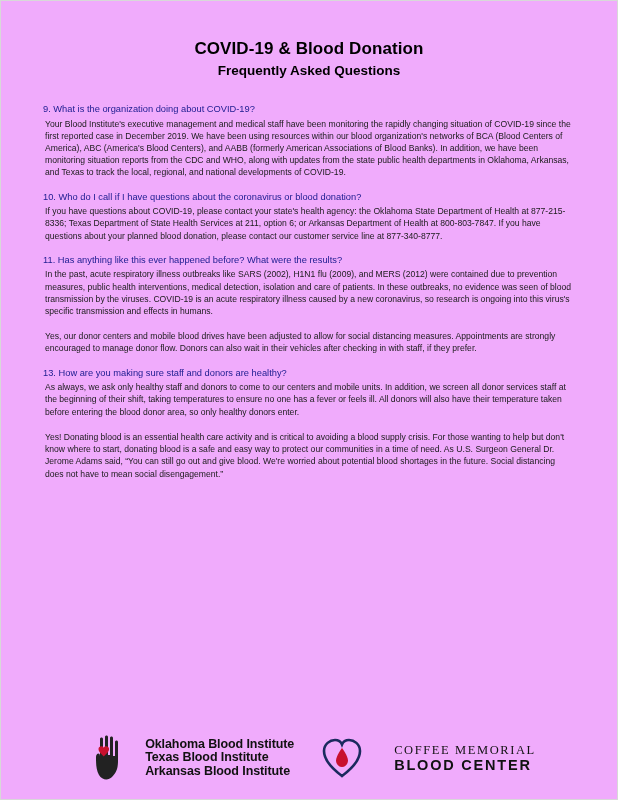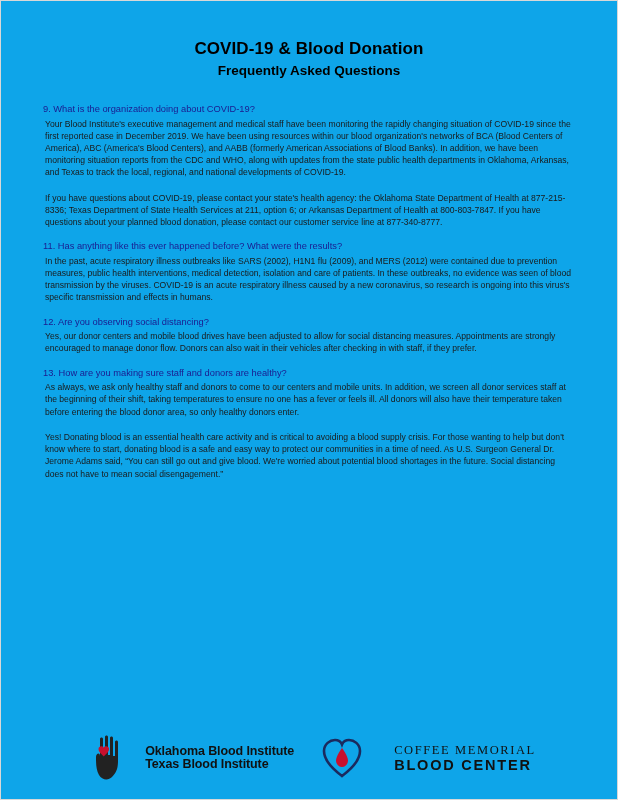--- a/index.html
+++ b/index.html
@@ -13,21 +13,21 @@
     font-family: "Liberation Sans", sans-serif;
     color: #1a1a1a;
     overflow: hidden;
   }
   .page {
     position: relative;
     width: 618px;
     height: 800px;
     box-sizing: border-box;
     padding: 30px 42px 0 42px;
-    background: #0ea5e9;
+    background: #f0abfc;
     border: 1px solid #d8d8d8;
   }
   .doc-title {
     text-align: center;
     font-size: 17px;
     font-weight: bold;
     letter-spacing: 0.1px;
     margin: 8px 0 0 0;
     color: #000;
   }
@@ -140,30 +140,30 @@
   <h2 class="doc-subtitle">Frequently Asked Questions</h2>
 
   <div class="faq-list">
 
     <div class="faq-item">
       <p class="faq-q">9. What is the organization doing about COVID-19?</p>
       <p class="faq-a">Your Blood Institute's executive management and medical staff have been monitoring the rapidly changing situation of COVID-19 since the first reported case in December 2019.  We have been using resources within our blood organization's networks of BCA (Blood Centers of America), ABC (America's Blood Centers), and AABB (formerly American Associations of Blood Banks).  In addition, we have been monitoring situation reports from the CDC and WHO, along with updates from the state public health departments in Oklahoma, Arkansas, and Texas to track the local, regional, and national developments of COVID-19.</p>
     </div>
 
     <div class="faq-item">
+      <p class="faq-q">10. Who do I call if I have questions about the coronavirus or blood donation?</p>
       <p class="faq-a">If you have questions about COVID-19, please contact your state's health agency: the Oklahoma State Department of Health at 877-215-8336; Texas Department of State Health Services at 211, option 6; or Arkansas Department of Health at 800-803-7847. If you have questions about your planned blood donation, please contact our customer service line at 877-340-8777.</p>
     </div>
 
     <div class="faq-item">
       <p class="faq-q">11. Has anything like this ever happened before? What were the results?</p>
       <p class="faq-a">In the past, acute respiratory illness outbreaks like SARS (2002), H1N1 flu (2009), and MERS (2012) were contained due to prevention measures, public health interventions, medical detection, isolation and care of patients. In these outbreaks, no evidence was seen of blood transmission by the viruses.  COVID-19 is an acute respiratory illness caused by a new coronavirus, so research is ongoing into this virus's specific transmission and effects in humans.</p>
     </div>
 
     <div class="faq-item">
-      <p class="faq-q">12. Are you observing social distancing?</p>
       <p class="faq-a">Yes, our donor centers and mobile blood drives have been adjusted to allow for social distancing measures. Appointments are strongly encouraged to manage donor flow. Donors can also wait in their vehicles after checking in with staff, if they prefer.</p>
     </div>
 
     <div class="faq-item">
       <p class="faq-q">13. How are you making sure staff and donors are healthy?</p>
       <p class="faq-a">As always, we ask only healthy staff and donors to come to our centers and mobile units. In addition, we screen all donor services staff at the beginning of their shift, taking temperatures to ensure no one has a fever or feels ill. All donors will also have their temperature taken before entering the blood donor area, so only healthy donors enter.</p>
     </div>
 
     <div class="faq-item">
       <p class="faq-a">Yes! Donating blood is an essential health care activity and is critical to avoiding a blood supply crisis. For those wanting to help but don't know where to start, donating blood is a safe and easy way to protect our communities in a time of need. As U.S. Surgeon General Dr. Jerome Adams said, “You can still go out and give blood. We're worried about potential blood shortages in the future. Social distancing does not have to mean social disengagement.”</p>
@@ -176,20 +176,21 @@
     <div class="obi-logo">
       <div class="obi-mark">
         <svg class="hand" viewBox="0 0 42 46" xmlns="http://www.w3.org/2000/svg">
           <path d="M6 4 C6 2, 9 2, 9 4 L9 20 L11 20 L11 2 C11 0, 14 0, 14 2 L14 20 L16 20 L16 3 C16 1, 19 1, 19 3 L19 21 L21 21 L21 7 C21 5, 24 5, 24 7 L24 26 C24 34, 22 38, 18 42 C14 46, 8 45, 5 40 C2 35, 2 28, 2 22 C2 18, 6 17, 6 21 Z" fill="#222"></path>
           <path d="M25 8 C25 4, 31 2, 33.5 6 C36 2, 42 4, 42 8 C42 13, 36 17, 33.5 20 C31 17, 25 13, 25 8 Z" fill="#c8102e" transform="translate(-11,9) scale(0.62)"></path>
         </svg>
       </div>
       <div class="obi-names">
         <span class="line">Oklahoma Blood Institute</span>
         <span class="line">Texas Blood Institute</span>
+        <span class="line">Arkansas Blood Institute</span>
       </div>
     </div>
 
     <div class="cm-logo">
       <div class="cm-mark">
         <svg viewBox="0 0 40 42" xmlns="http://www.w3.org/2000/svg">
           <path d="M20 39 C8 30, 2 22, 2 14 C2 7, 8 3, 13 3 C16.5 3, 19 5, 20 7.5 C21 5, 23.5 3, 27 3 C32 3, 38 7, 38 14 C38 22, 32 30, 20 39 Z" fill="none" stroke="#1b2a5e" stroke-width="2.6"></path>
           <path d="M20 11 C20 11, 14 19, 14 23.5 C14 27.2, 16.7 30, 20 30 C23.3 30, 26 27.2, 26 23.5 C26 19, 20 11, 20 11 Z" fill="#c8102e"></path>
         </svg>
       </div>

